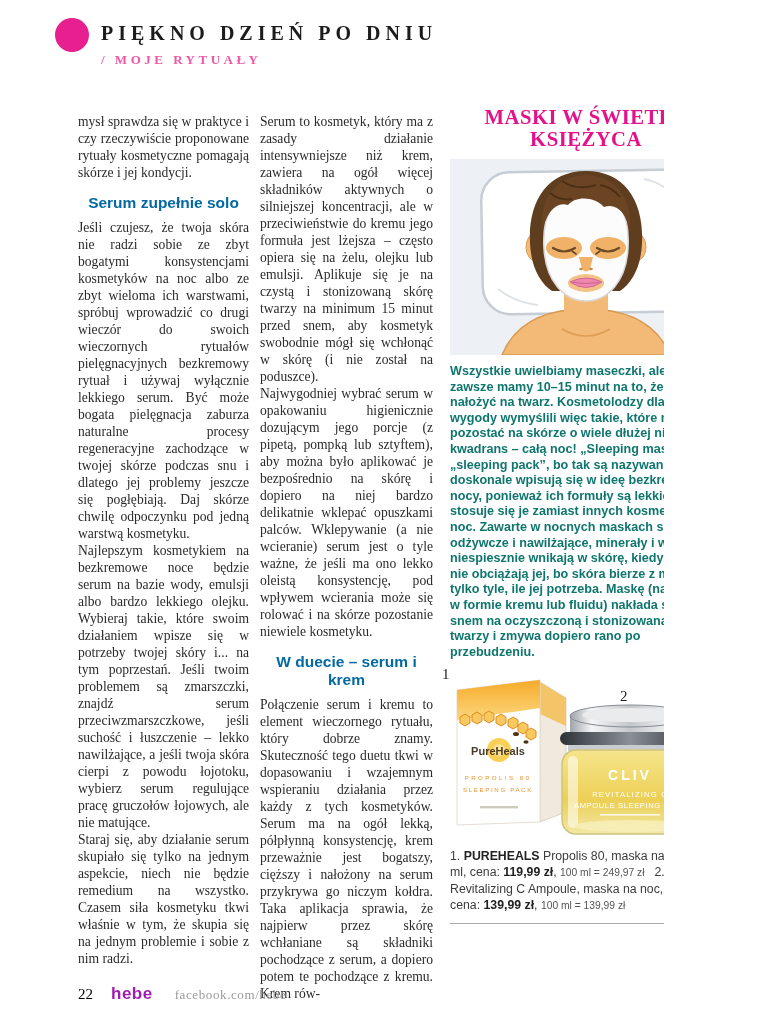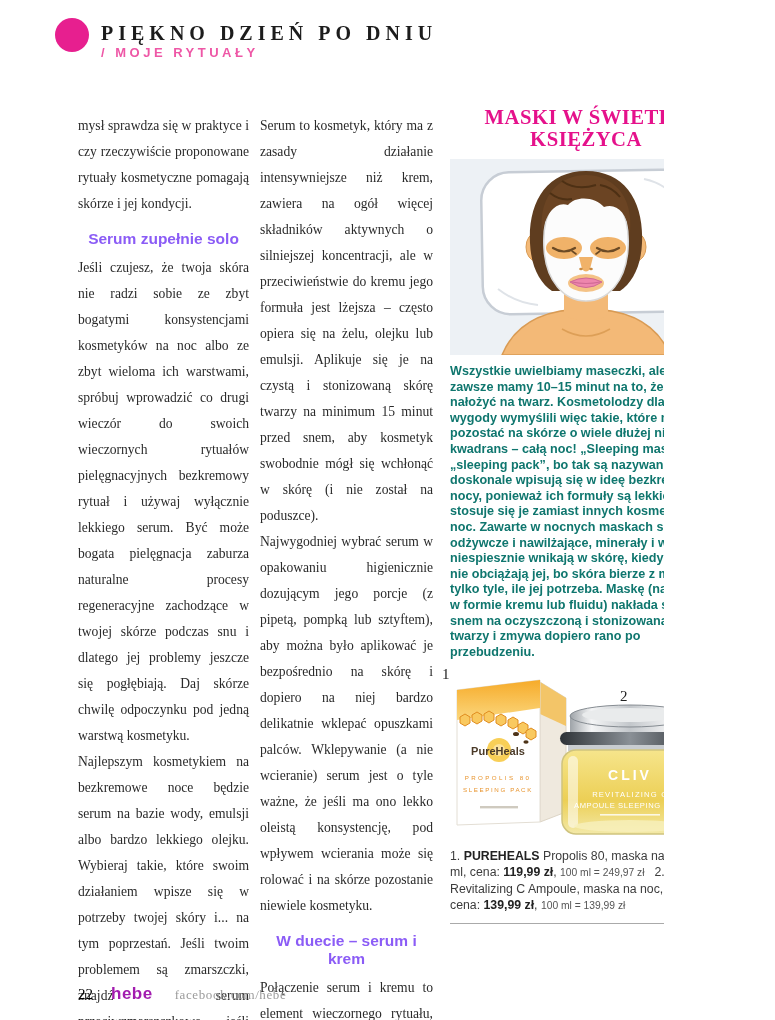--- a/index.html
+++ b/index.html
@@ -6,32 +6,32 @@
   html,body { background:#ffffff; }
   .page { position:relative; width:664px; height:1020px; background:#ffffff; overflow:hidden;
           font-family:"Liberation Serif", serif; }
 
   
   .hdr-dot { position:absolute; left:55px; top:18px; width:34px; height:34px; border-radius:50%;
              background:#e71f8f; }
   .hdr-titles { position:absolute; left:101px; top:22px; }
   .hdr-title { font-family:"Liberation Serif", serif; font-weight:700; font-size:20px;
                letter-spacing:5px; color:#1c1c1c; }
-  .hdr-sub { font-family:Liberation Sans, sans-serif; font-weight:700;
+  .hdr-sub { margin-top:7px; font-family:Liberation Serif, serif; font-weight:700;
              font-size:13px; letter-spacing:3.5px; color:#ee57a6; }
 
   
   .col { position:absolute; top:113px; }
   .col1 { left:78px;  width:171px; }
   .col2 { left:260px; width:173px; }
   .col3 { left:450px; top:106px; width:272px; font-family:"Liberation Sans", sans-serif; }
 
-  .col p.body { font-size:13.6px; line-height:26px; color:#2a2a2a; text-align:justify; }
+  .col p.body { font-size:13.6px; line-height:17px; color:#2a2a2a; text-align:justify; }
   .subhead { font-family:"Liberation Sans", sans-serif; font-weight:700; font-size:15.5px;
-             color:#8b5cf6; text-align:center; margin:13px 0 7px; }
+             color:#0369a1; text-align:center; margin:13px 0 7px; }
 
   
   .sb-head { font-family:"Liberation Serif", serif; font-weight:700; font-size:22px;
              line-height:22px; color:#e5118b; text-align:center; letter-spacing:0.5px;
              transform:scaleX(.94); transform-origin:center; margin-bottom:9px; }
   .sb-illu { display:block; margin-bottom:9px; }
   .sb-body { font-weight:700; font-size:12.6px; line-height:15.6px; color:#0f766e;
              text-align:left; }
   .products { position:relative; height:172px; margin-top:12px; }
   .prod-num { position:absolute; font-family:"Liberation Serif", serif; font-size:15px;

